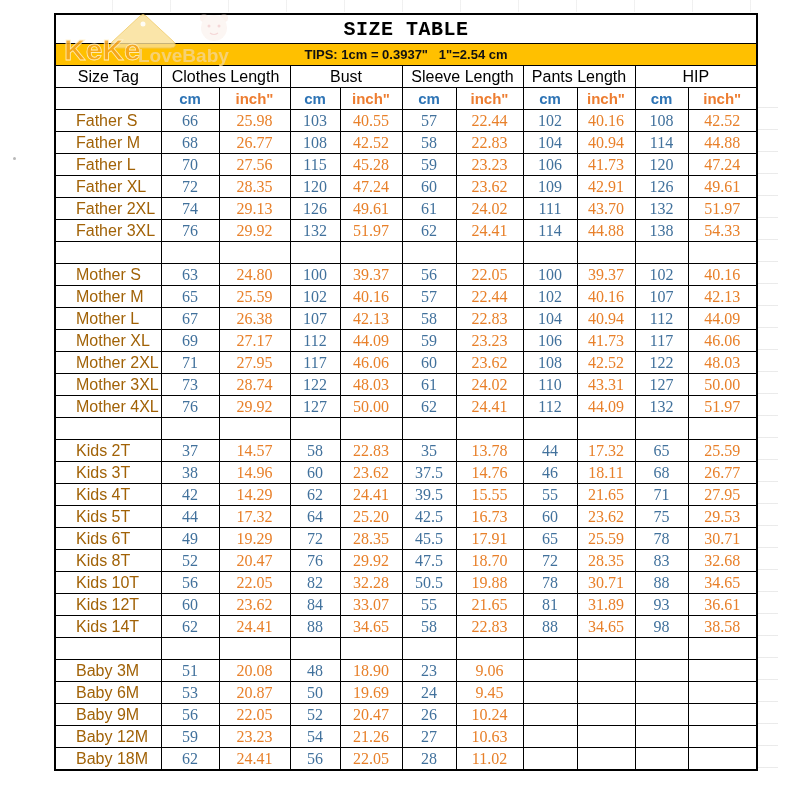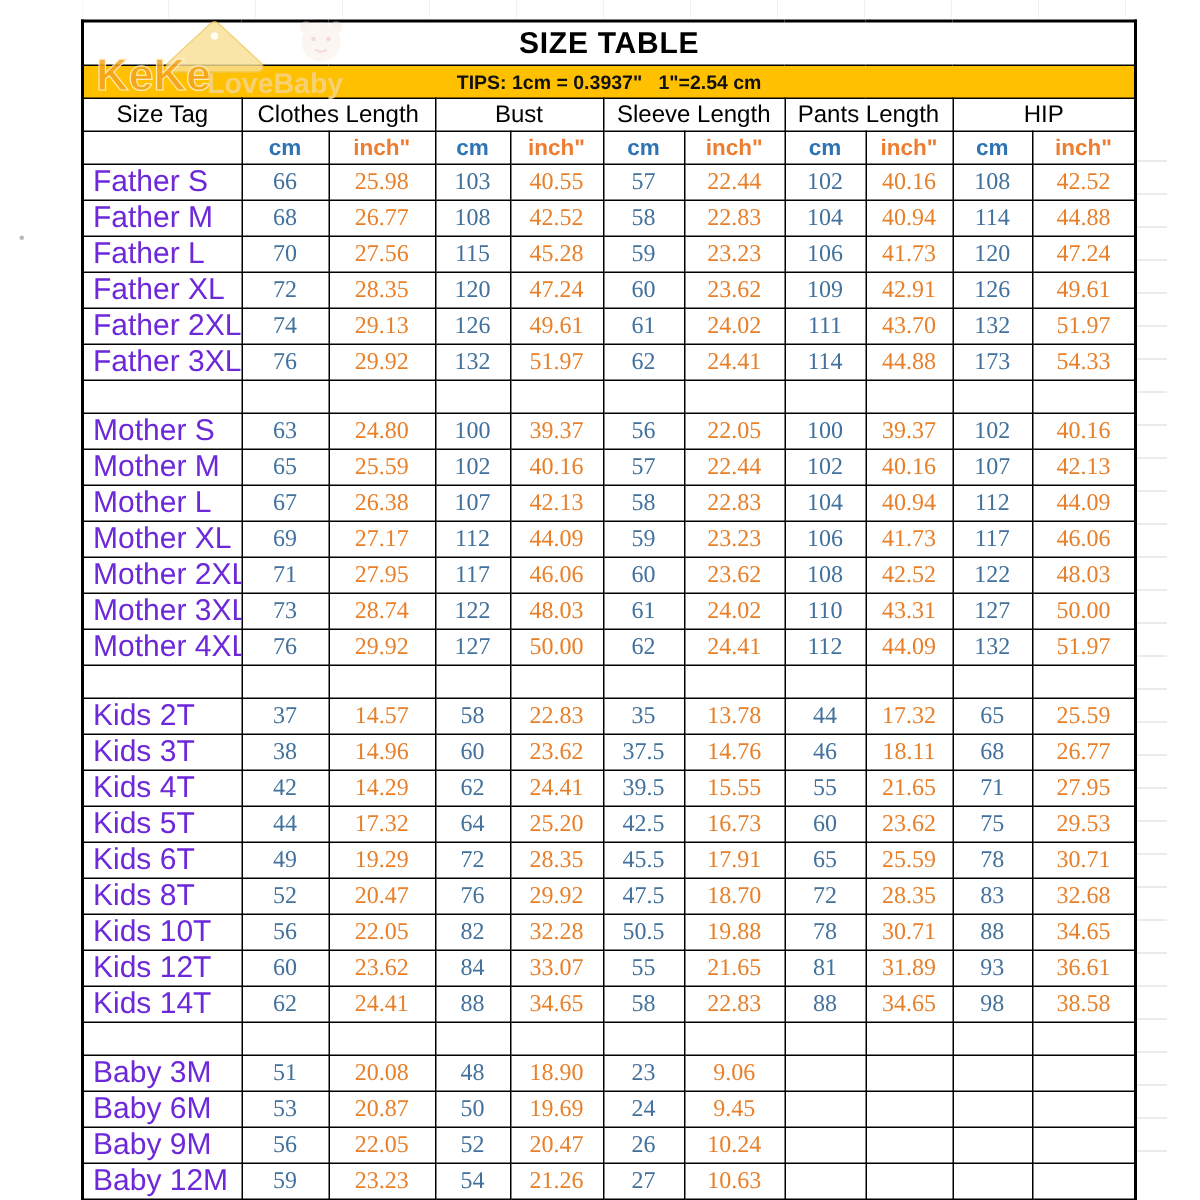--- a/index.html
+++ b/index.html
@@ -22,28 +22,28 @@
 
   table.size-table{
     position:absolute;left:54px;top:13px;width:702px;
     border-collapse:collapse;table-layout:fixed;
     border:2px solid #000;
   }
   .size-table th,.size-table td{
     border:1px solid #000;height:21px;padding:0;overflow:hidden;
     text-align:center;vertical-align:middle;white-space:nowrap;
   }
-  .title-row th{height:28px;font-size:20px;font-weight:bold;color:#000;letter-spacing:.5px;}
+  .title-row th{height:28px;font-size:20px;font-weight:bold;color:#000;letter-spacing:.5px;font-family:Liberation Mono, monospace;}
   .tips-row th{font-size:13px;font-weight:600;color:#111;white-space:pre;}
   .group-row th{font-size:16px;font-weight:normal;color:#000;}
   .unit-row th{font-size:15px;font-weight:bold;margin-left:32px;}
   .u-cm{color:#2E74B5;}
   .u-inch{color:#ED7D31;}
   tbody td.label{
-    text-align:left;padding-left:6px;font-size:20px;color:#6d28d9;
+    text-align:left;padding-left:20px;font-size:16px;color:#a16207;
     font-family:"Liberation Sans", sans-serif;
   }
   tbody td.v-cm,tbody td.v-inch{
     font-family:"Liberation Serif", serif;font-size:16px;
   }
   tbody td.v-cm{color:#41719C;}
   tbody td.v-inch{color:#E8802A;}
   tr.sep-row td{height:21px;}
 
   .watermark{
@@ -171,21 +171,21 @@
       <tr>
         <td class="label">Father 3XL</td>
         <td class="v-cm">76</td>
         <td class="v-inch">29.92</td>
         <td class="v-cm">132</td>
         <td class="v-inch">51.97</td>
         <td class="v-cm">62</td>
         <td class="v-inch">24.41</td>
         <td class="v-cm">114</td>
         <td class="v-inch">44.88</td>
-        <td class="v-cm">173</td>
+        <td class="v-cm">138</td>
         <td class="v-inch">54.33</td>
       </tr>
       <tr class="sep-row">
         <td></td>
         <td></td>
         <td></td>
         <td></td>
         <td></td>
         <td></td>
         <td></td>

